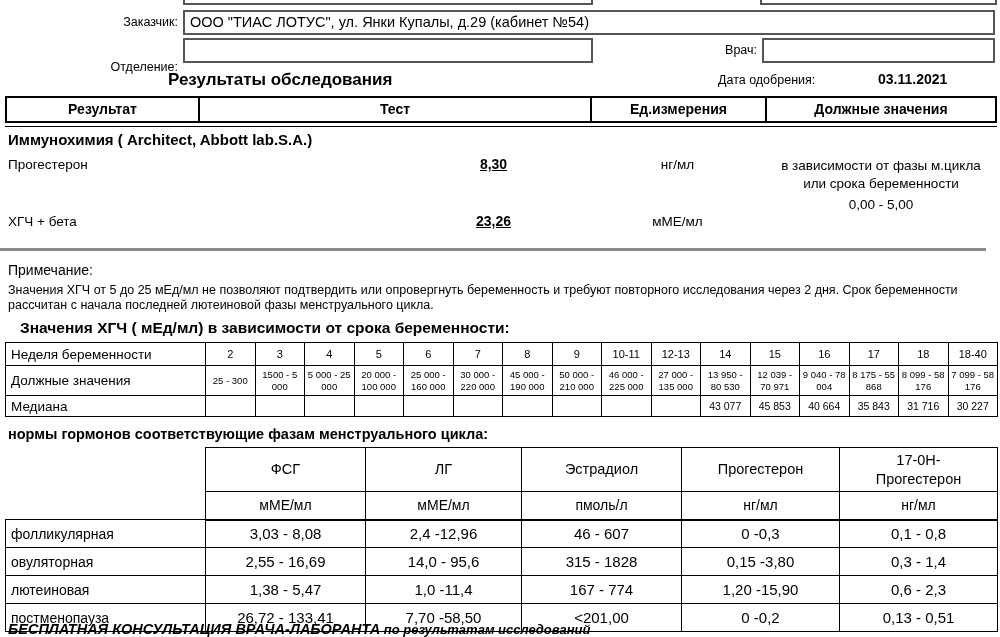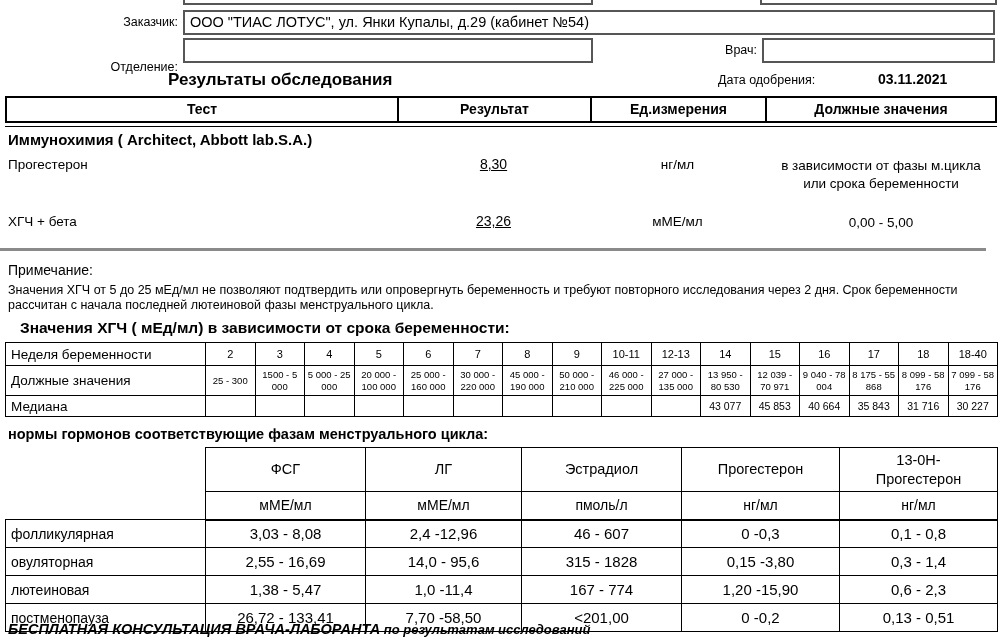--- a/index.html
+++ b/index.html
@@ -21,21 +21,21 @@
   .results-header { display:flex; border:2px solid #000; background:#fff; }
   .rh-cell {
     font-weight:bold; font-size:14px; text-align:center; line-height:23px;
     border-right:2px solid #000; height:100%;
   }
   .rh-cell:last-child { border-right:none; }
   .dbl-line { background:#000; height:1px; }
 
   .section-title { font-weight:bold; font-size:15px; }
   .test-name { font-size:13.5px; }
-  .result-val { font-size:14px; font-weight:normal; text-decoration:underline; text-align:center; }
+  .result-val { font-size:14px; font-weight:bold; text-decoration:underline; text-align:center; }
   .units-val { font-size:13.5px; text-align:center; }
   .ref-val { font-size:13.5px; text-align:center; line-height:1.3; }
   .gray-rule { background:#8a8a8a; height:3px; }
   .note-label { font-size:14px; }
   .note-text { font-size:12.5px; line-height:1.22; }
   .tbl-heading { font-weight:bold; font-size:15.5px;margin-left:12px; }
   .tbl-heading2 { font-weight:bold; font-size:14.5px; }
 
   
   table.hcg { border-collapse:collapse; table-layout:fixed; width:992px; }
@@ -78,38 +78,38 @@
   <div class="abs form-label" style="left:692px; top:43px; width:65px;">Врач:</div>
   <div class="abs field-box" style="left:762px; top:38px; width:233px; height:25px;">
     <div class="field-text"></div>
   </div>
 
   <div class="abs page-title" style="left:168px; top:70px;">Результаты обследования</div>
   <div class="abs date-label" style="left:718px; top:73px;">Дата одобрения:</div>
   <div class="abs date-value" style="left:878px; top:71px;">03.11.2021</div>
 
   <div class="abs results-header" style="left:5px; top:96px; width:992px; height:27px;">
+    <div class="rh-cell" style="width:193px;">Результат</div>
     <div class="rh-cell" style="width:392px;">Тест</div>
-    <div class="rh-cell" style="width:193px;">Результат</div>
     <div class="rh-cell" style="width:175px;">Ед.измерения</div>
     <div class="rh-cell" style="width:232px; flex:1;">Должные значения</div>
   </div>
   <div class="abs dbl-line" style="left:5px; top:126px; width:992px;"></div>
 
   <div class="abs section-title" style="left:8px; top:131px;">Иммунохимия ( Architect, Abbott lab.S.A.)</div>
 
   <div class="abs test-name" style="left:8px; top:157px;">Прогестерон</div>
   <div class="abs result-val" style="left:397px; top:156px; width:193px;">8,30</div>
   <div class="abs units-val" style="left:590px; top:157px; width:175px;">нг/мл</div>
   <div class="abs ref-val" style="left:780px; top:157px; width:202px;">в зависимости от фазы м.цикла или срока беременности</div>
 
   <div class="abs test-name" style="left:8px; top:214px;">ХГЧ + бета</div>
   <div class="abs result-val" style="left:397px; top:213px; width:193px;">23,26</div>
   <div class="abs units-val" style="left:590px; top:214px; width:175px;">мМЕ/мл</div>
-  <div class="abs ref-val" style="left:765px; top:214px; width:232px;">0,00 - 5,00</div>
+  <div class="abs ref-val" style="left:765px; top:196px; width:232px;">0,00 - 5,00</div>
 
   <div class="abs gray-rule" style="left:0px; top:248px; width:986px;"></div>
 
   <div class="abs note-label" style="left:8px; top:262px;">Примечание:</div>
   <div class="abs note-text" style="left:8px; top:283px; width:988px;">Значения ХГЧ от 5 до 25 мЕд/мл не позволяют подтвердить или опровергнуть беременность и требуют повторного исследования через 2 дня. Срок беременности рассчитан с начала последней лютеиновой фазы менструального цикла.</div>
 
   <div class="abs tbl-heading" style="left:8px; top:319px;">Значения ХГЧ ( мЕд/мл) в зависимости от срока беременности:</div>
 
   <table class="hcg abs" style="left:5px; top:342px;">
     <colgroup>
@@ -188,21 +188,21 @@
       <col style="width:158px;">
       <col style="width:158px;">
     </colgroup>
     <tbody>
         <tr class="horm-names">
       <td class="nb"></td>
       <td>ФСГ</td>
       <td>ЛГ</td>
       <td>Эстрадиол</td>
       <td>Прогестерон</td>
-      <td class="prewrap">13-0H-
+      <td class="prewrap">17-0H-
 Прогестерон</td>
     </tr>
     <tr class="horm-units">
       <td class="nb"></td>
       <td>мМЕ/мл</td>
       <td>мМЕ/мл</td>
       <td>пмоль/л</td>
       <td>нг/мл</td>
       <td>нг/мл</td>
     </tr>

